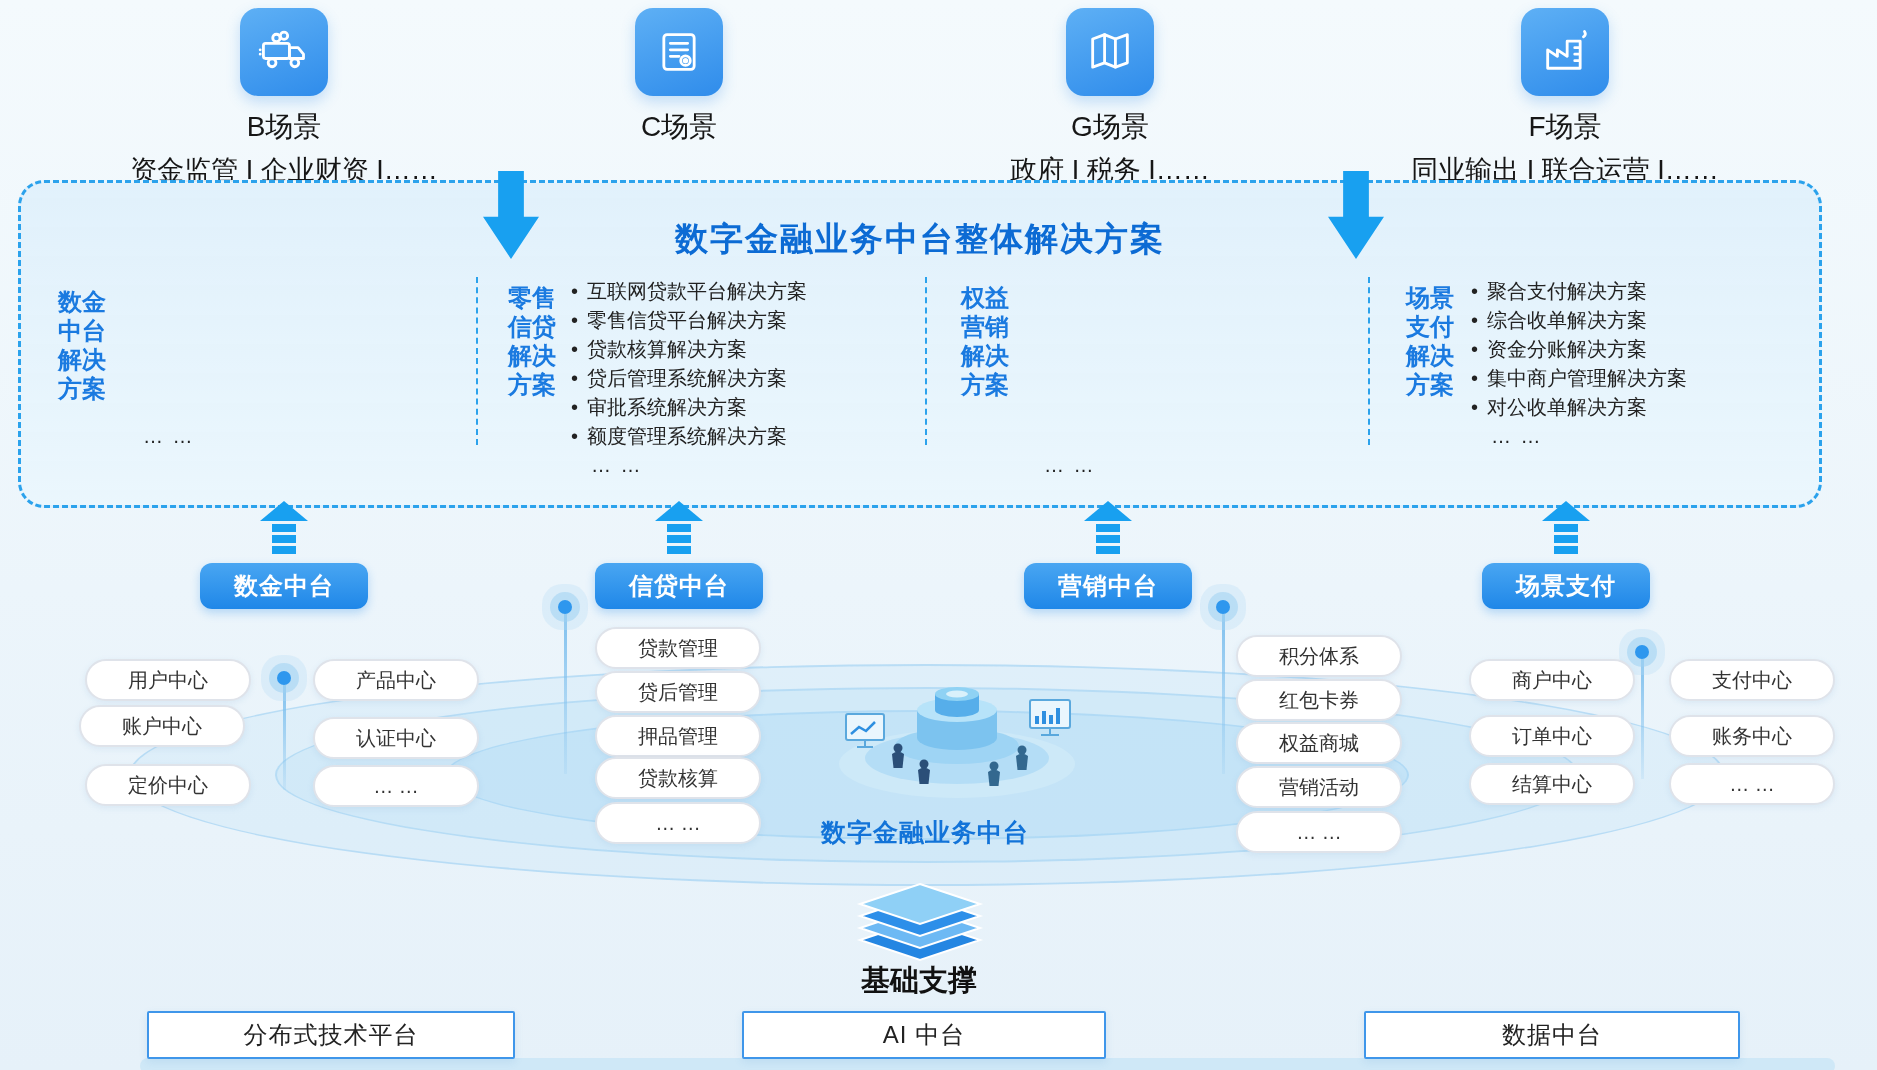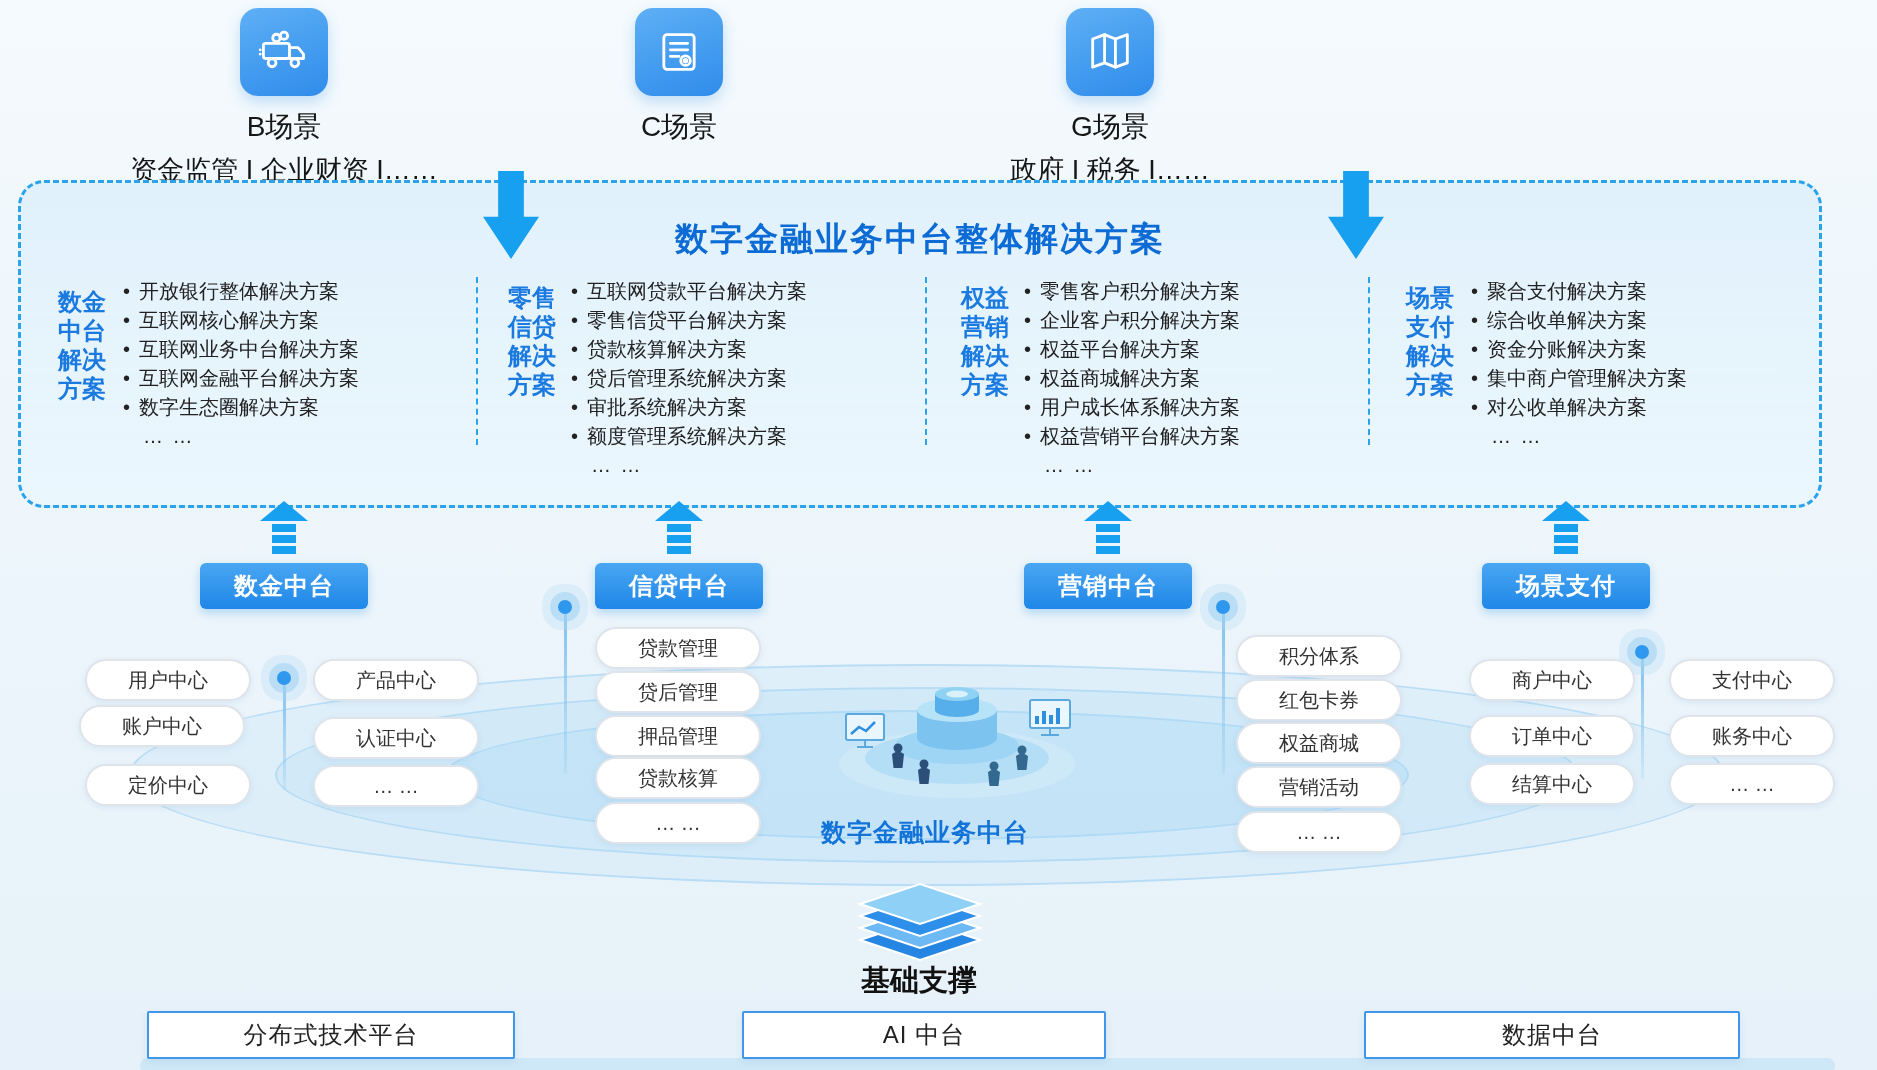--- a/index.html
+++ b/index.html
@@ -37,21 +37,21 @@
 
   
   .up-arrow { position:absolute; width:48px; display:flex; flex-direction:column; align-items:center; z-index:5; }
   .ua-head { width:0; height:0; border-left:24px solid transparent; border-right:24px solid transparent;
              border-bottom:20px solid #18a0f0; }
   .ua-bar  { width:24px; height:8px; background:#18a0f0; margin-top:3px; }
 
   
   .mid-btn { position:absolute; top:563px; width:168px; height:46px;
      background:linear-gradient(180deg,#49a6f2,#1f87e8); color:#fff; font-size:24px; font-weight:bold;
-     display:flex; align-items:center; justify-content:center; border-radius:6px; z-index:6;
+     display:flex; align-items:center; justify-content:center; border-radius:12px; z-index:6;
      box-shadow:0 4px 10px rgba(31,135,232,.28); letter-spacing:1px; }
 
   
   .ellipse { position:absolute; border-radius:50%; z-index:1; }
   .e1 { left:129px; top:664px; width:1592px; height:218px;
         background:rgba(187,224,246,.25); border:2px solid rgba(140,200,240,.45); }
   .e2 { left:275px; top:687px; width:1300px; height:172px;
         background:rgba(182,221,246,.30); border:2px solid rgba(140,200,240,.40); }
   .e3 { left:445px; top:710px; width:960px; height:126px;
         background:rgba(173,218,245,.35); border:2px solid rgba(140,200,240,.35); }
@@ -120,40 +120,44 @@
     <div class="scn-icon">
       <svg width="52" height="52" viewBox="0 0 48 48" fill="none" stroke="#fff" stroke-width="2.6" stroke-linecap="round" stroke-linejoin="round">
         <path d="M8 12 L19 8 L29 12 L40 8 V34 L29 38 L19 34 L8 38 Z"></path>
         <path d="M19 8 V34 M29 12 V38"></path>
       </svg>
     </div>
     <div class="scn-title">G场景</div>
     <div class="scn-sub">政府 I 税务 I……</div>
   </div>
 
+  <div class="scenario" style="left:1345px;">
+    <div class="scn-icon">
+      <svg width="52" height="52" viewBox="0 0 48 48" fill="none" stroke="#fff" stroke-width="2.6" stroke-linecap="round" stroke-linejoin="round">
+        <path d="M8 39 V22 l9 6 v-6 l9 6 V14 h12 v25 Z"></path>
+        <path d="M33 20 h4 M33 26 h4 M33 32 h4"></path>
+        <path d="M41 10 q3 -2 1 -5"></path>
+      </svg>
+    </div>
+    <div class="scn-title">F场景</div>
+    <div class="scn-sub">同业输出 I 联合运营 I……</div>
+  </div>
 
   <div class="down-arrow" style="left:483px; top:171px;"></div>
   <div class="down-arrow" style="left:1328px; top:171px;"></div>
 
   <div class="solution-box">
     <div class="solution-title">数字金融业务中台整体解决方案</div>
 
     <div class="col-label" style="left:32px; top:104px;">
       <div>数金</div>
       <div>中台</div>
       <div>解决</div>
       <div>方案</div>
     </div>
-    <ul class="col-list" style="left:102px; top:94px;">
-      <li>开放银行整体解决方案</li>
-      <li>互联网核心解决方案</li>
-      <li>互联网业务中台解决方案</li>
-      <li>互联网金融平台解决方案</li>
-      <li>数字生态圈解决方案</li>
-    </ul>
     <div class="col-more" style="left:102px; top:242px;">… …</div>
 
     <div class="col-divider" style="left:455px;"></div>
 
     <div class="col-label" style="left:482px; top:100px;">
       <div>零售</div>
       <div>信贷</div>
       <div>解决</div>
       <div>方案</div>
     </div>
@@ -168,28 +172,20 @@
     <div class="col-more" style="left:550px; top:271px;">… …</div>
 
     <div class="col-divider" style="left:904px;"></div>
 
     <div class="col-label" style="left:935px; top:100px;">
       <div>权益</div>
       <div>营销</div>
       <div>解决</div>
       <div>方案</div>
     </div>
-    <ul class="col-list" style="left:1003px; top:94px;">
-      <li>零售客户积分解决方案</li>
-      <li>企业客户积分解决方案</li>
-      <li>权益平台解决方案</li>
-      <li>权益商城解决方案</li>
-      <li>用户成长体系解决方案</li>
-      <li>权益营销平台解决方案</li>
-    </ul>
     <div class="col-more" style="left:1003px; top:271px;">… …</div>
 
     <div class="col-divider" style="left:1347px;"></div>
 
     <div class="col-label" style="left:1380px; top:100px;">
       <div>场景</div>
       <div>支付</div>
       <div>解决</div>
       <div>方案</div>
     </div>

